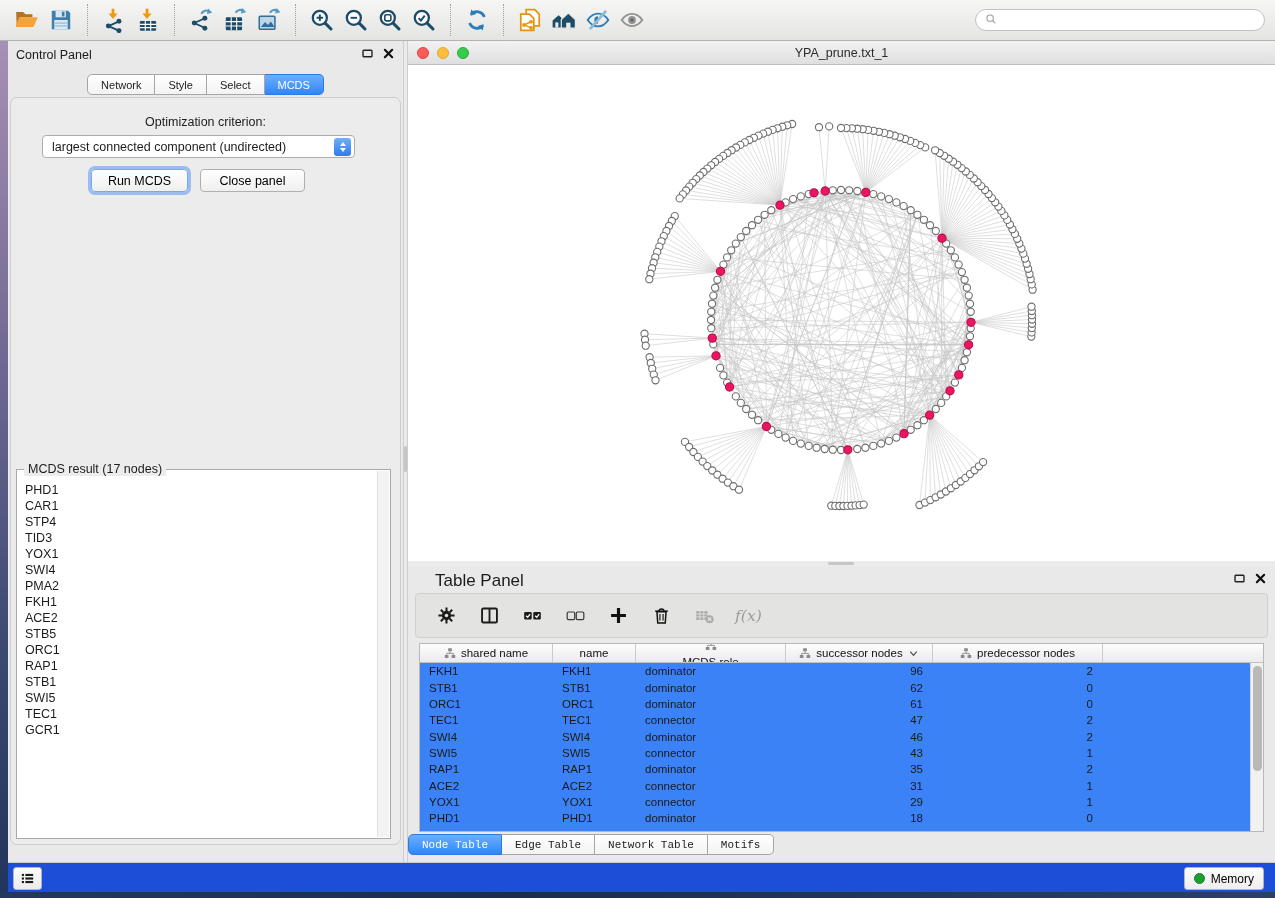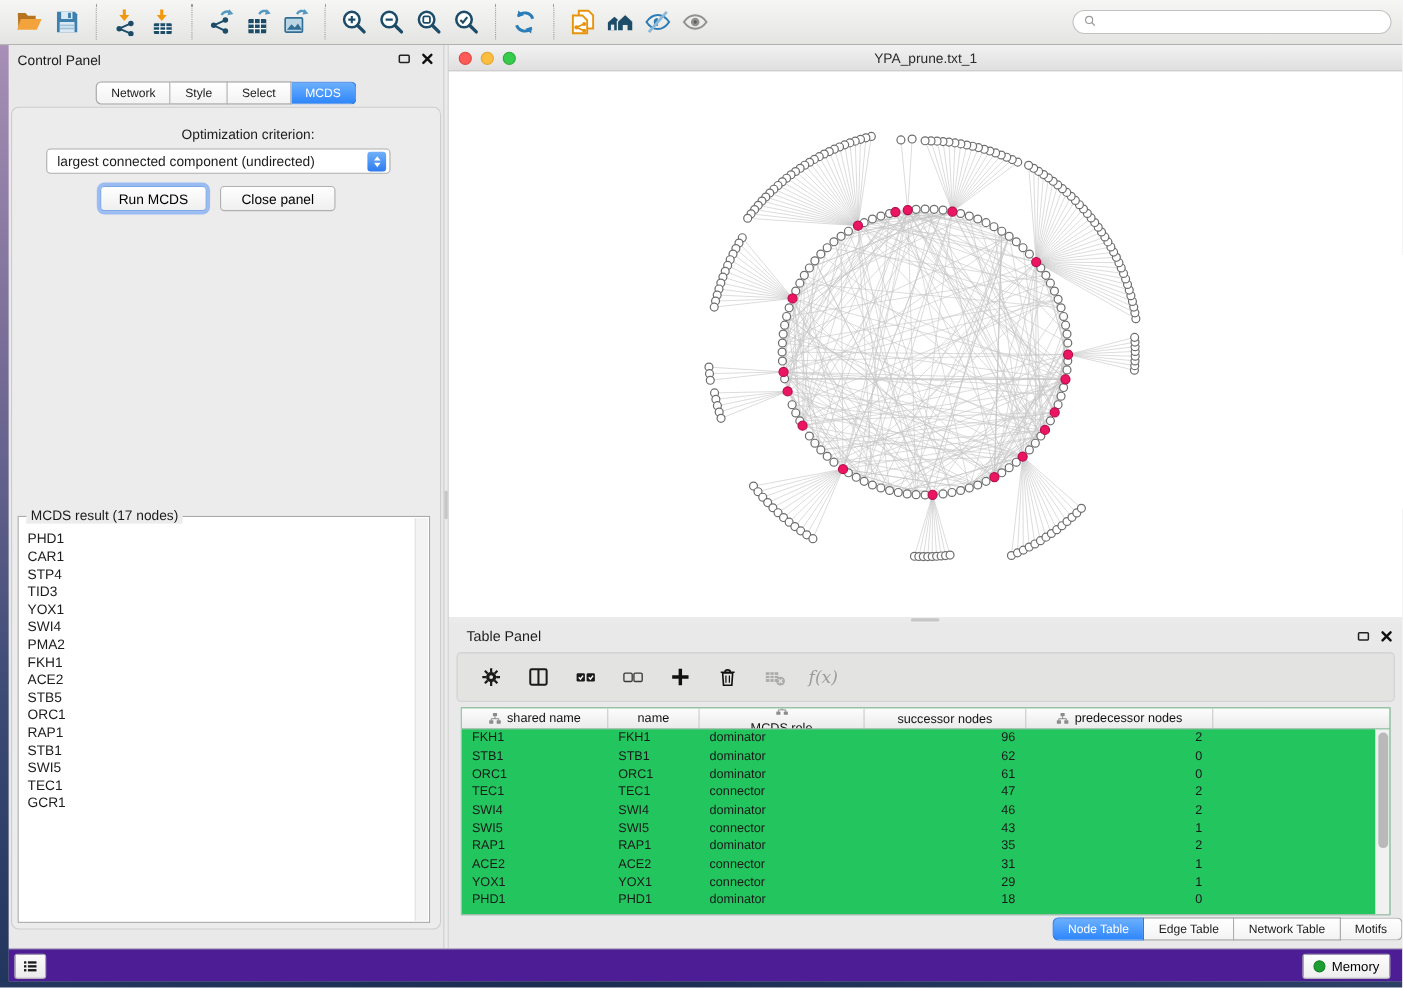--- a/index.html
+++ b/index.html
@@ -34,21 +34,21 @@
   .win-ctrls { position:absolute; right:8px; top:6px; display:flex; gap:8px; align-items:center; }
   .win-ctrls svg { width:13px; height:13px; }
   .cp-tabs { position:absolute; left:0; top:33px; width:100%; display:flex; justify-content:center; }
   .seg { display:inline-flex; }
   .seg .tab { height:21px; line-height:20px; padding:0 13px; font-size:11px;
     background:linear-gradient(#ffffff,#f3f3f3); border:1px solid #a6a6a6; border-left:none; cursor:default; }
   .seg .tab:first-child { border-left:1px solid #a6a6a6; border-radius:5px 0 0 5px; }
   .seg .tab:last-child { border-radius:0 5px 5px 0; }
   .seg .tab.sel { background:linear-gradient(#6cb0fe,#2e86fb); color:#fff; border-color:#2d7be2; }
   .cp-box { position:absolute; left:2px; right:2px; top:56px; bottom:17px;
-    background:#ececec; border:1px solid #cdcdcd; border-radius:7px;padding-left:20px; }
+    background:#ececec; border:1px solid #cdcdcd; border-radius:7px; }
   .opt-label { position:absolute; top:17px; width:100%; text-align:center; font-size:12.5px; }
   .dropdown { position:absolute; left:31px; top:37px; width:313px; height:23px; background:#fff;
     border:1px solid #adadad; border-radius:4px; display:flex; align-items:center;
     justify-content:space-between; padding:0 3px 0 9px; font-size:12.5px; }
   .stepper { width:17px; height:18px; background:linear-gradient(#71b1f9,#2e7af0); border-radius:3px;
     display:flex; flex-direction:column; align-items:center; justify-content:center; gap:2px; }
   .stepper i { display:block; width:0; height:0; border-left:3.5px solid transparent; border-right:3.5px solid transparent; }
   .stepper .up { border-bottom:4px solid #fff; }
   .stepper .dn { border-top:4px solid #fff; }
   .btn-row { position:absolute; left:0; top:71px; width:100%; }
@@ -80,47 +80,47 @@
   .lights { position:absolute; left:9px; top:6px; display:flex; gap:8px; }
   .light { width:12px; height:12px; border-radius:50%; }
   .light.r { background:#fc5b57; border:1px solid #e2453f; }
   .light.y { background:#fdbe3f; border:1px solid #e0a731; }
   .light.g { background:#35cb4b; border:1px solid #2aad3c; }
   .net-canvas { position:relative; width:867px; height:496px; background:#fff; }
 
   
   .table-panel { position:absolute; left:408px; top:566px; width:867px; height:296px; background:#e9e9e9; }
   .tp-header { position:relative; height:24px; }
-  .tp-title { position:absolute; left:16px; top:5px; font-size:13px; }
+  .tp-title { position:absolute; left:27px; top:5px; font-size:17px; }
   .tp-toolbar { position:absolute; left:7px; right:7px; top:27px; height:45px; background:#e3e3e2;
     border:1px solid #d0d0cf; border-radius:4px; display:flex; align-items:center; padding-left:16px; gap:15px; }
   .tp-btn { width:28px; height:28px; display:flex; align-items:center; justify-content:center; cursor:default;text-align:right; }
   .tp-btn svg { width:21px; height:21px; }
   .tp-btn.fx svg { width:30px; height:22px; }
   .table-box { position:absolute; left:11px; right:11px; top:77px; height:189px;
-    background:#22c55e; border:1px solid #b8b8b8; }
+    background:#3b82f6; border:1px solid #b8b8b8; }
   .thead { display:flex; height:19px; background:linear-gradient(#fdfdfd,#ebebeb);
     border-bottom:1px solid #c2c2c2; }
   .th { display:flex; align-items:center; justify-content:center; gap:5px; font-size:11.5px;
     color:#111; border-right:1px solid #cacaca; overflow:hidden; white-space:nowrap; }
   .th.fill { border-right:none; flex:1; }
   .colicon { width:12px; height:12px; flex:none; }
   .sortic { width:11px; height:11px; flex:none; }
   .tbody { position:absolute; left:0; top:19px; right:13px; bottom:0; overflow:hidden; }
   .tr { display:flex; height:16.35px; align-items:center; }
   .td { font-size:11.5px; color:#1a1a1a; white-space:nowrap; overflow:hidden; }
   .td.l { text-align:left; padding-left:9px; }
   .td.r { text-align:right; padding-right:10px; }
   .tscroll { position:absolute; right:0; top:19px; bottom:0; width:13px; background:#f1f1f1;
     border-left:1px solid #d5d5d5; }
   .tthumb { position:absolute; left:1.5px; top:3px; width:9px; height:105px; background:#b9b9b9; border-radius:5px; }
-  .tp-tabs { position:absolute; bottom:7px; width:100%; display:flex; justify-content:flex-end; }
+  .tp-tabs { position:absolute; bottom:7px; width:100%; display:flex; justify-content:flex-start;font-family:Liberation Mono, monospace; }
 
   
-  .status-bar { position:absolute; left:8px; top:862px; width:1267px; height:30px; background:#4c1d95;
+  .status-bar { position:absolute; left:8px; top:862px; width:1267px; height:30px; background:#1d4ed8;
     border-top:1px solid #cacaca; }
   .sb-list { position:absolute; left:5px; top:4px; width:29px; height:23px;
     background:linear-gradient(#fbfbfb,#ebebeb); border:1px solid #b5b5b5; border-radius:3px;
     display:flex; align-items:center; justify-content:center; }
   .sb-list svg { width:17px; height:17px; }
   .memory-btn { position:absolute; right:11px; top:4px; height:23px; padding:0 9px;
     background:linear-gradient(#fcfcfc,#eeeeee); border:1px solid #b5b5b5; border-radius:3px;
     display:flex; align-items:center; gap:6px; font-size:12px; font-family:inherit; }
   .mem-dot { width:11px; height:11px; border-radius:50%; background:#1d9e33; border:1px solid #158427; }
 </style>
@@ -1116,21 +1116,21 @@
           </div>
           <div class="th" style="width: 150px; flex-direction: column;">
             <svg class="colicon" viewBox="0 0 16 16">
               <rect x="5.5" y="1.5" width="5" height="4" rx="0.5" fill="#8b8b8b"></rect>
               <rect x="1" y="10.5" width="5" height="4" rx="0.5" fill="#8b8b8b"></rect>
               <rect x="10" y="10.5" width="5" height="4" rx="0.5" fill="#8b8b8b"></rect>
               <path d="M8 5.5v3M3.5 10.5V8.5h9v2" fill="none" stroke="#8b8b8b" stroke-width="1.2"></path>
             </svg>
             <span>MCDS role</span>
           </div>
-          <div class="th" style="width: 147px; flex-direction: column;">
+          <div class="th" style="width: 147px;">
             <svg class="colicon" viewBox="0 0 16 16">
               <rect x="5.5" y="1.5" width="5" height="4" rx="0.5" fill="#8b8b8b"></rect>
               <rect x="1" y="10.5" width="5" height="4" rx="0.5" fill="#8b8b8b"></rect>
               <rect x="10" y="10.5" width="5" height="4" rx="0.5" fill="#8b8b8b"></rect>
               <path d="M8 5.5v3M3.5 10.5V8.5h9v2" fill="none" stroke="#8b8b8b" stroke-width="1.2"></path>
             </svg>
             <span>successor nodes</span>
             <svg class="sortic" viewBox="0 0 12 12">
               <path d="M2.5 4l3.5 4 3.5-4" fill="none" stroke="#4a4a4a" stroke-width="1.3"></path>
             </svg>

